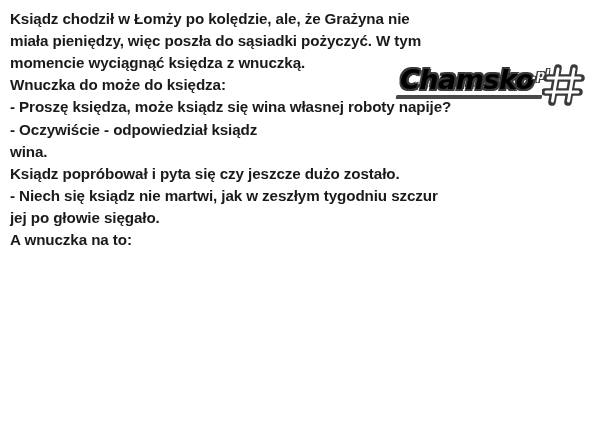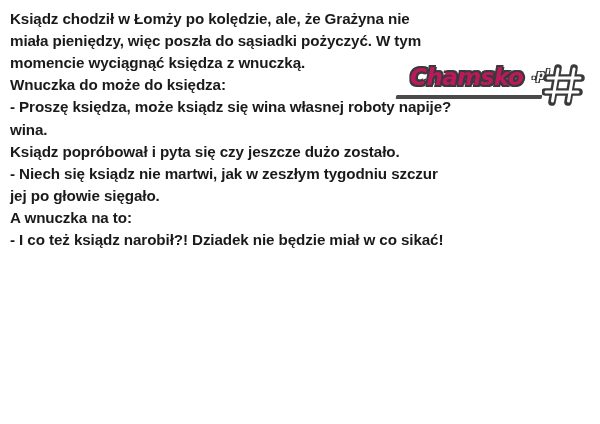--- a/index.html
+++ b/index.html
@@ -40,27 +40,27 @@
     height: 46px;
     pointer-events: none;
   }
   .wm-inner {
     position: relative;
     width: 100%;
     height: 100%;
   }
   .wm-word {
     position: absolute;
-    left: 18px;
+    left: 8px;
     top: 2px;
     font-family: "DejaVu Sans", sans-serif;
-    font-size: 23px;
+    font-size: 27px;
     font-weight: bold;
     font-style: italic;
-    color: #be185d;
+    color: #000000;
     text-shadow:
       -1.6px -1.6px 0 #3a3a3a,
       1.6px -1.6px 0 #3a3a3a,
       -1.6px 1.6px 0 #3a3a3a,
       1.6px 1.6px 0 #3a3a3a,
       0 2.4px 0 #3a3a3a,
       2.4px 0 0 #3a3a3a;
     letter-spacing: -0.5px;
   }
   .wm-tld {
@@ -100,26 +100,26 @@
 <body>
 
 <div class="page">
 
   <div class="joke-text">
     <p class="joke-line">Ksiądz chodził w Łomży po kolędzie, ale, że Grażyna nie</p>
     <p class="joke-line">miała pieniędzy, więc poszła do sąsiadki pożyczyć. W tym</p>
     <p class="joke-line">momencie wyciągnąć księdza z wnuczką.</p>
     <p class="joke-line">Wnuczka do może do księdza:</p>
     <p class="joke-line">- Proszę księdza, może ksiądz się wina własnej roboty napije?</p>
+    <p class="joke-line">- Oczywiście - odpowiedział ksiądz</p>
     <p class="joke-line">wina.</p>
     <p class="joke-line">Ksiądz popróbował i pyta się czy jeszcze dużo zostało.</p>
     <p class="joke-line">- Niech się ksiądz nie martwi, jak w zeszłym tygodniu szczur</p>
     <p class="joke-line">jej po głowie sięgało.</p>
     <p class="joke-line">A wnuczka na to:</p>
-    <p class="joke-line">- I co też ksiądz narobił?! Dziadek nie będzie miał w co sikać!</p>
   </div>
 
   <div class="watermark">
     <div class="wm-inner">
       <span class="wm-word">Chamsko</span>
       <span class="wm-tld">.pl</span>
       <span class="wm-underline"></span>
       <span class="wm-hash">
         <svg width="44" height="42" viewBox="0 0 44 42" xmlns="http://www.w3.org/2000/svg">
           <g stroke="#3a3a3a" stroke-width="7.5" stroke-linecap="round" fill="none">

